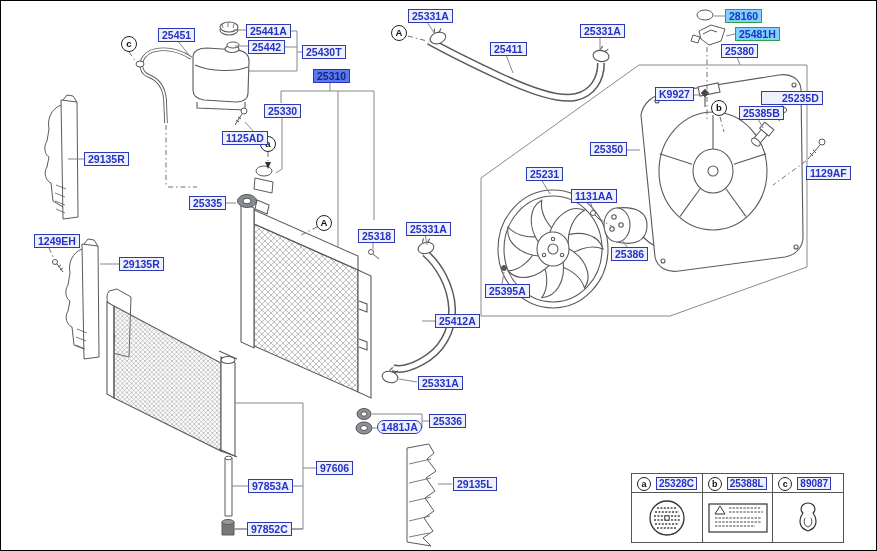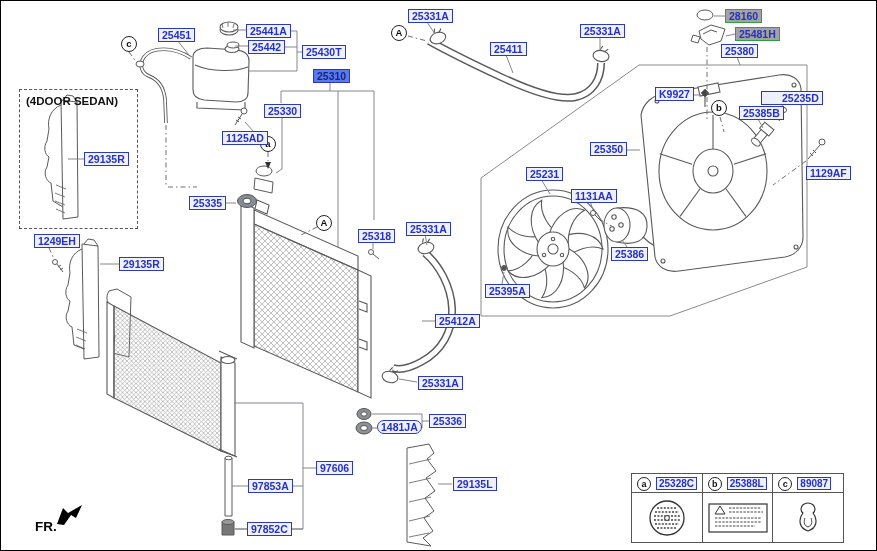--- a/index.html
+++ b/index.html
@@ -4,21 +4,21 @@
 <style>
   html,body{margin:0;padding:0;background:#fff;}
   #stage{position:relative;width:877px;height:551px;background:#fff;border:1px solid #000;
          box-sizing:border-box;overflow:hidden;font-family:"Liberation Sans",sans-serif;}
   #art{position:absolute;left:0;top:0;}
   .title{position:absolute;left:16px;top:7px;font-size:13px;font-weight:700;color:#111;letter-spacing:.2px;}
   .sedanbox{position:absolute;left:18px;top:88px;width:119px;height:140px;border:1.4px dashed #555;box-sizing:border-box;}
   .sedanbox span{position:absolute;left:6px;top:5px;font-size:11.5px;font-weight:700;color:#111;white-space:nowrap;}
   .plabel{position:absolute;font-size:10.5px;font-weight:700;line-height:12px;color:#2531c1;
           background:#eef1fc;border:1.5px solid #2d3ab5;padding:0 3px;white-space:nowrap;z-index:5;}
-  .plabel.green{border-color:#2f9e44;background:#a3a3a3;}
+  .plabel.green{border-color:#2f9e44;background:#7dd3fc;}
   .plabel.highlight{background:#5b79ee;color:#16257e;border-color:#2b35b5;}
   .marker{position:absolute;width:14px;height:14px;border:1.3px solid #222;border-radius:50%;
           background:#fff;color:#111;font-size:9.5px;font-weight:700;line-height:14px;text-align:center;z-index:4;}
   .legend{position:absolute;left:630px;top:472px;width:213px;height:70px;border:1px solid #555;
           display:flex;box-sizing:border-box;background:#fff;}
   .lcell{flex:1 1 0;display:flex;flex-direction:column;border-left:1px solid #555;min-width:0;}
   .lcell:first-child{border-left:none;}
   .lhead{height:17px;border-bottom:1px solid #555;display:flex;align-items:center;gap:5px;padding:1px 4px 0 5px;}
   .lcircle{width:12px;height:12px;border:1.2px solid #222;border-radius:50%;font-size:9px;font-weight:700;
            line-height:12px;text-align:center;color:#111;flex:0 0 auto;}
@@ -284,23 +284,20 @@
     <path d="M407,35 L426,40"></path>
     <path d="M706,46 V118"></path>
     <path d="M719,116 L723,131"></path>
     <path d="M598,218 L614,227"></path>
     <path d="M805,160 L772,184"></path>
   </g>
   <polygon points="264,161 270,161 267,168" fill="#333"></polygon>
 </svg>
 
 
-<div class="sedanbox">
-  <span>(4DOOR SEDAN)</span>
-</div>
 
 <div id="labels">
       <div class="plabel" style="left: 157px; top: 27px;">25451</div>
       <div class="plabel" style="left: 245px; top: 23px;">25441A</div>
       <div class="plabel" style="left: 247px; top: 39px;">25442</div>
       <div class="plabel" style="left: 301px; top: 44px;">25430T</div>
       <div class="plabel highlight" style="left: 312px; top: 68px;">25310</div>
       <div class="plabel" style="left: 263px; top: 103px;">25330</div>
       <div class="plabel" style="left: 221px; top: 130px;">1125AD</div>
       <div class="plabel" style="left: 188px; top: 195px;">25335</div>
@@ -376,20 +373,14 @@
     <div class="lbody">
       <svg width="36" height="40">
         <ellipse cx="18" cy="11" rx="7" ry="6" fill="#fff" stroke="#333" stroke-width="1.2"></ellipse>
         <path d="M13,15 C8,22 9,30 18,33 C27,30 28,22 23,15" fill="#fff" stroke="#333" stroke-width="1.2"></path>
         <path d="M15,20 C13,25 15,28 18,29 M21,20 C23,25 21,28 18,29" fill="none" stroke="#333" stroke-width="0.9"></path>
       </svg>
     </div>
   </div>
 </div>
 
-<div class="fr">
-  <svg width="60" height="40" style="position:absolute;left:0;top:0;">
-    <path d="M26,23 L32,7 L37,12 L51,4 L45,17 L40,14 L33,24 Z" fill="#000"></path>
-  </svg>
-  <span>FR.</span>
+
 </div>
 
-</div>
-
 </body></html>

